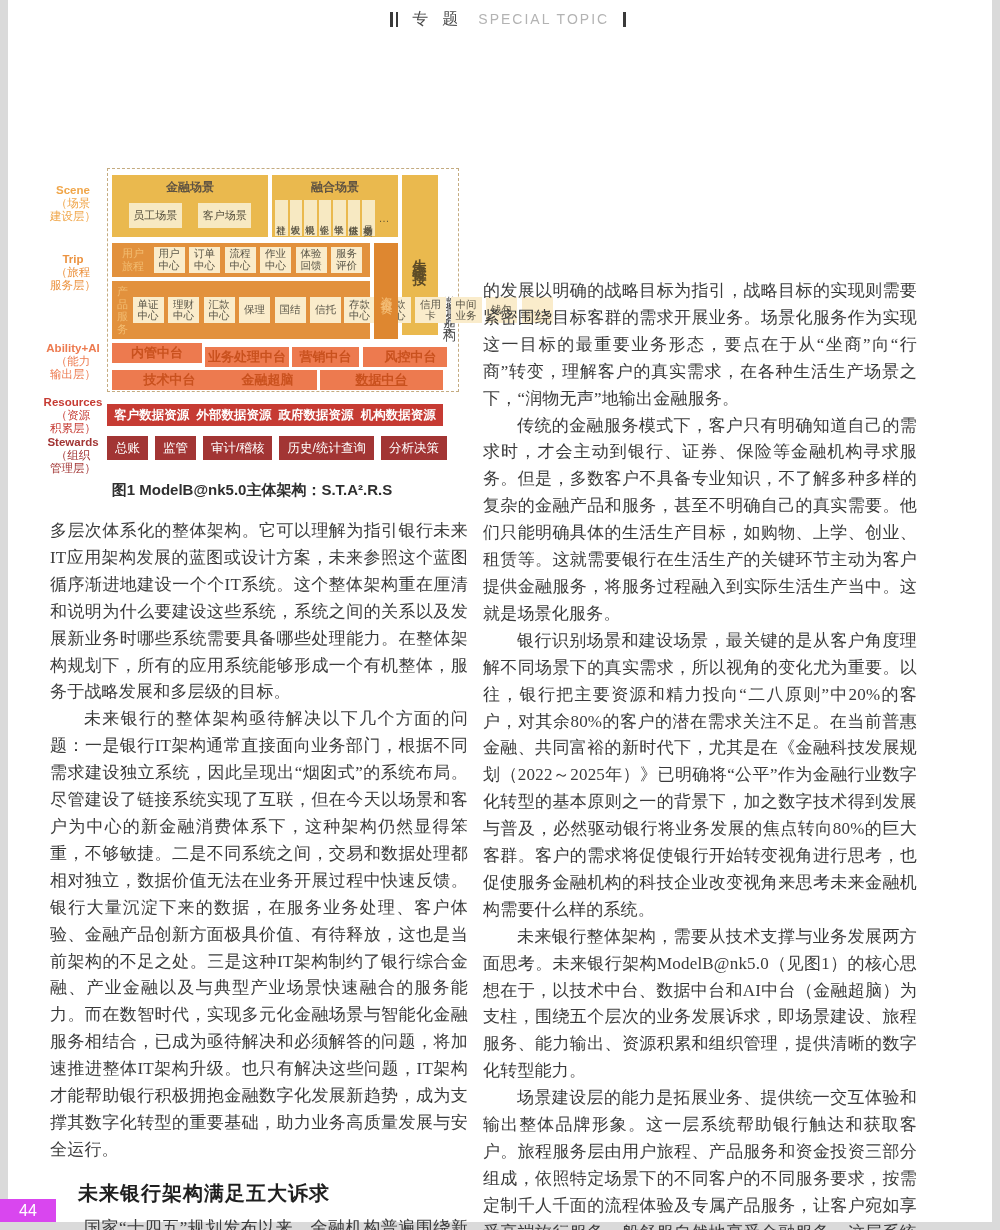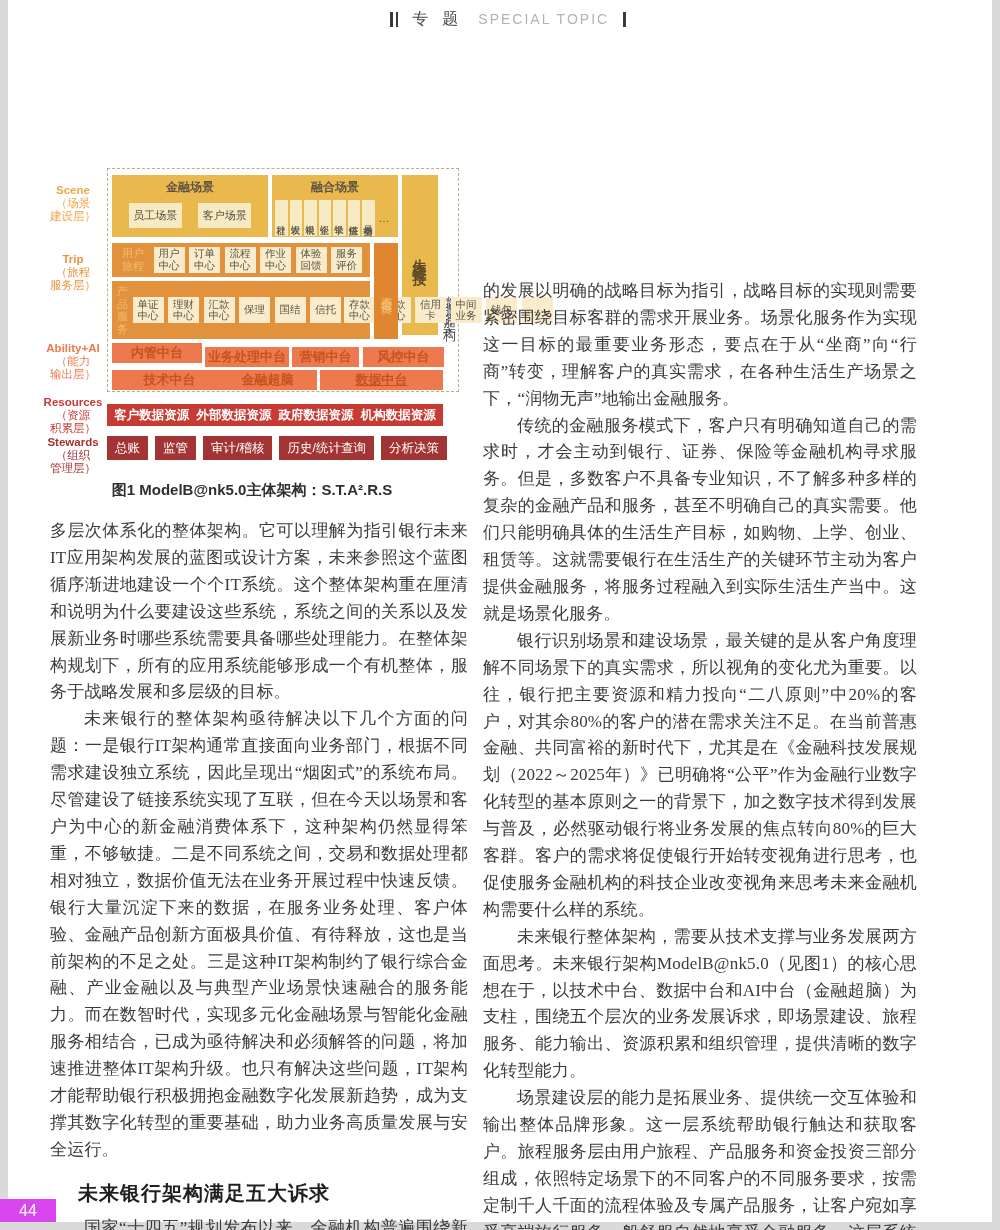--- a/index.html
+++ b/index.html
@@ -164,21 +164,21 @@
         </div>
       </div>
     </div>
   </div>
 
   <div class="abs blk vtext" style="left:334px;top:75px;width:24px;height:96px;background:#de8730;color:#f3bd76;font-size:12px;letter-spacing:2px;">资金投资</div>
 
   <div class="abs coral ab-box" style="left:72px;top:175px;width:90px;">内管中台</div>
   <div class="abs coral ab-box" style="left:165px;top:179px;width:84px;">业务处理中台</div>
   <div class="abs coral ab-box" style="left:252px;top:179px;width:67px;">营销中台</div>
-  <div class="abs coral ab-box" style="left:323px;top:179px;width:81px;">风控中台</div>
+  <div class="abs coral ab-box" style="left:323px;top:179px;width:73px;padding-left:11px;">风控中台</div>
   <div class="abs coral ab-box" style="left:72px;top:202px;width:115px;">技术中台</div>
   <div class="abs coral ab-box" style="left:178px;top:202px;width:99px;">金融超脑</div>
   <div class="abs coral ab-box" style="left:280px;top:202px;width:123px;text-decoration:underline;">数据中台</div>
 
   <div class="abs redbar res-bar">
     <span>客户数据资源</span>
     <span>外部数据资源</span>
     <span>政府数据资源</span>
     <span>机构数据资源</span>
   </div>

